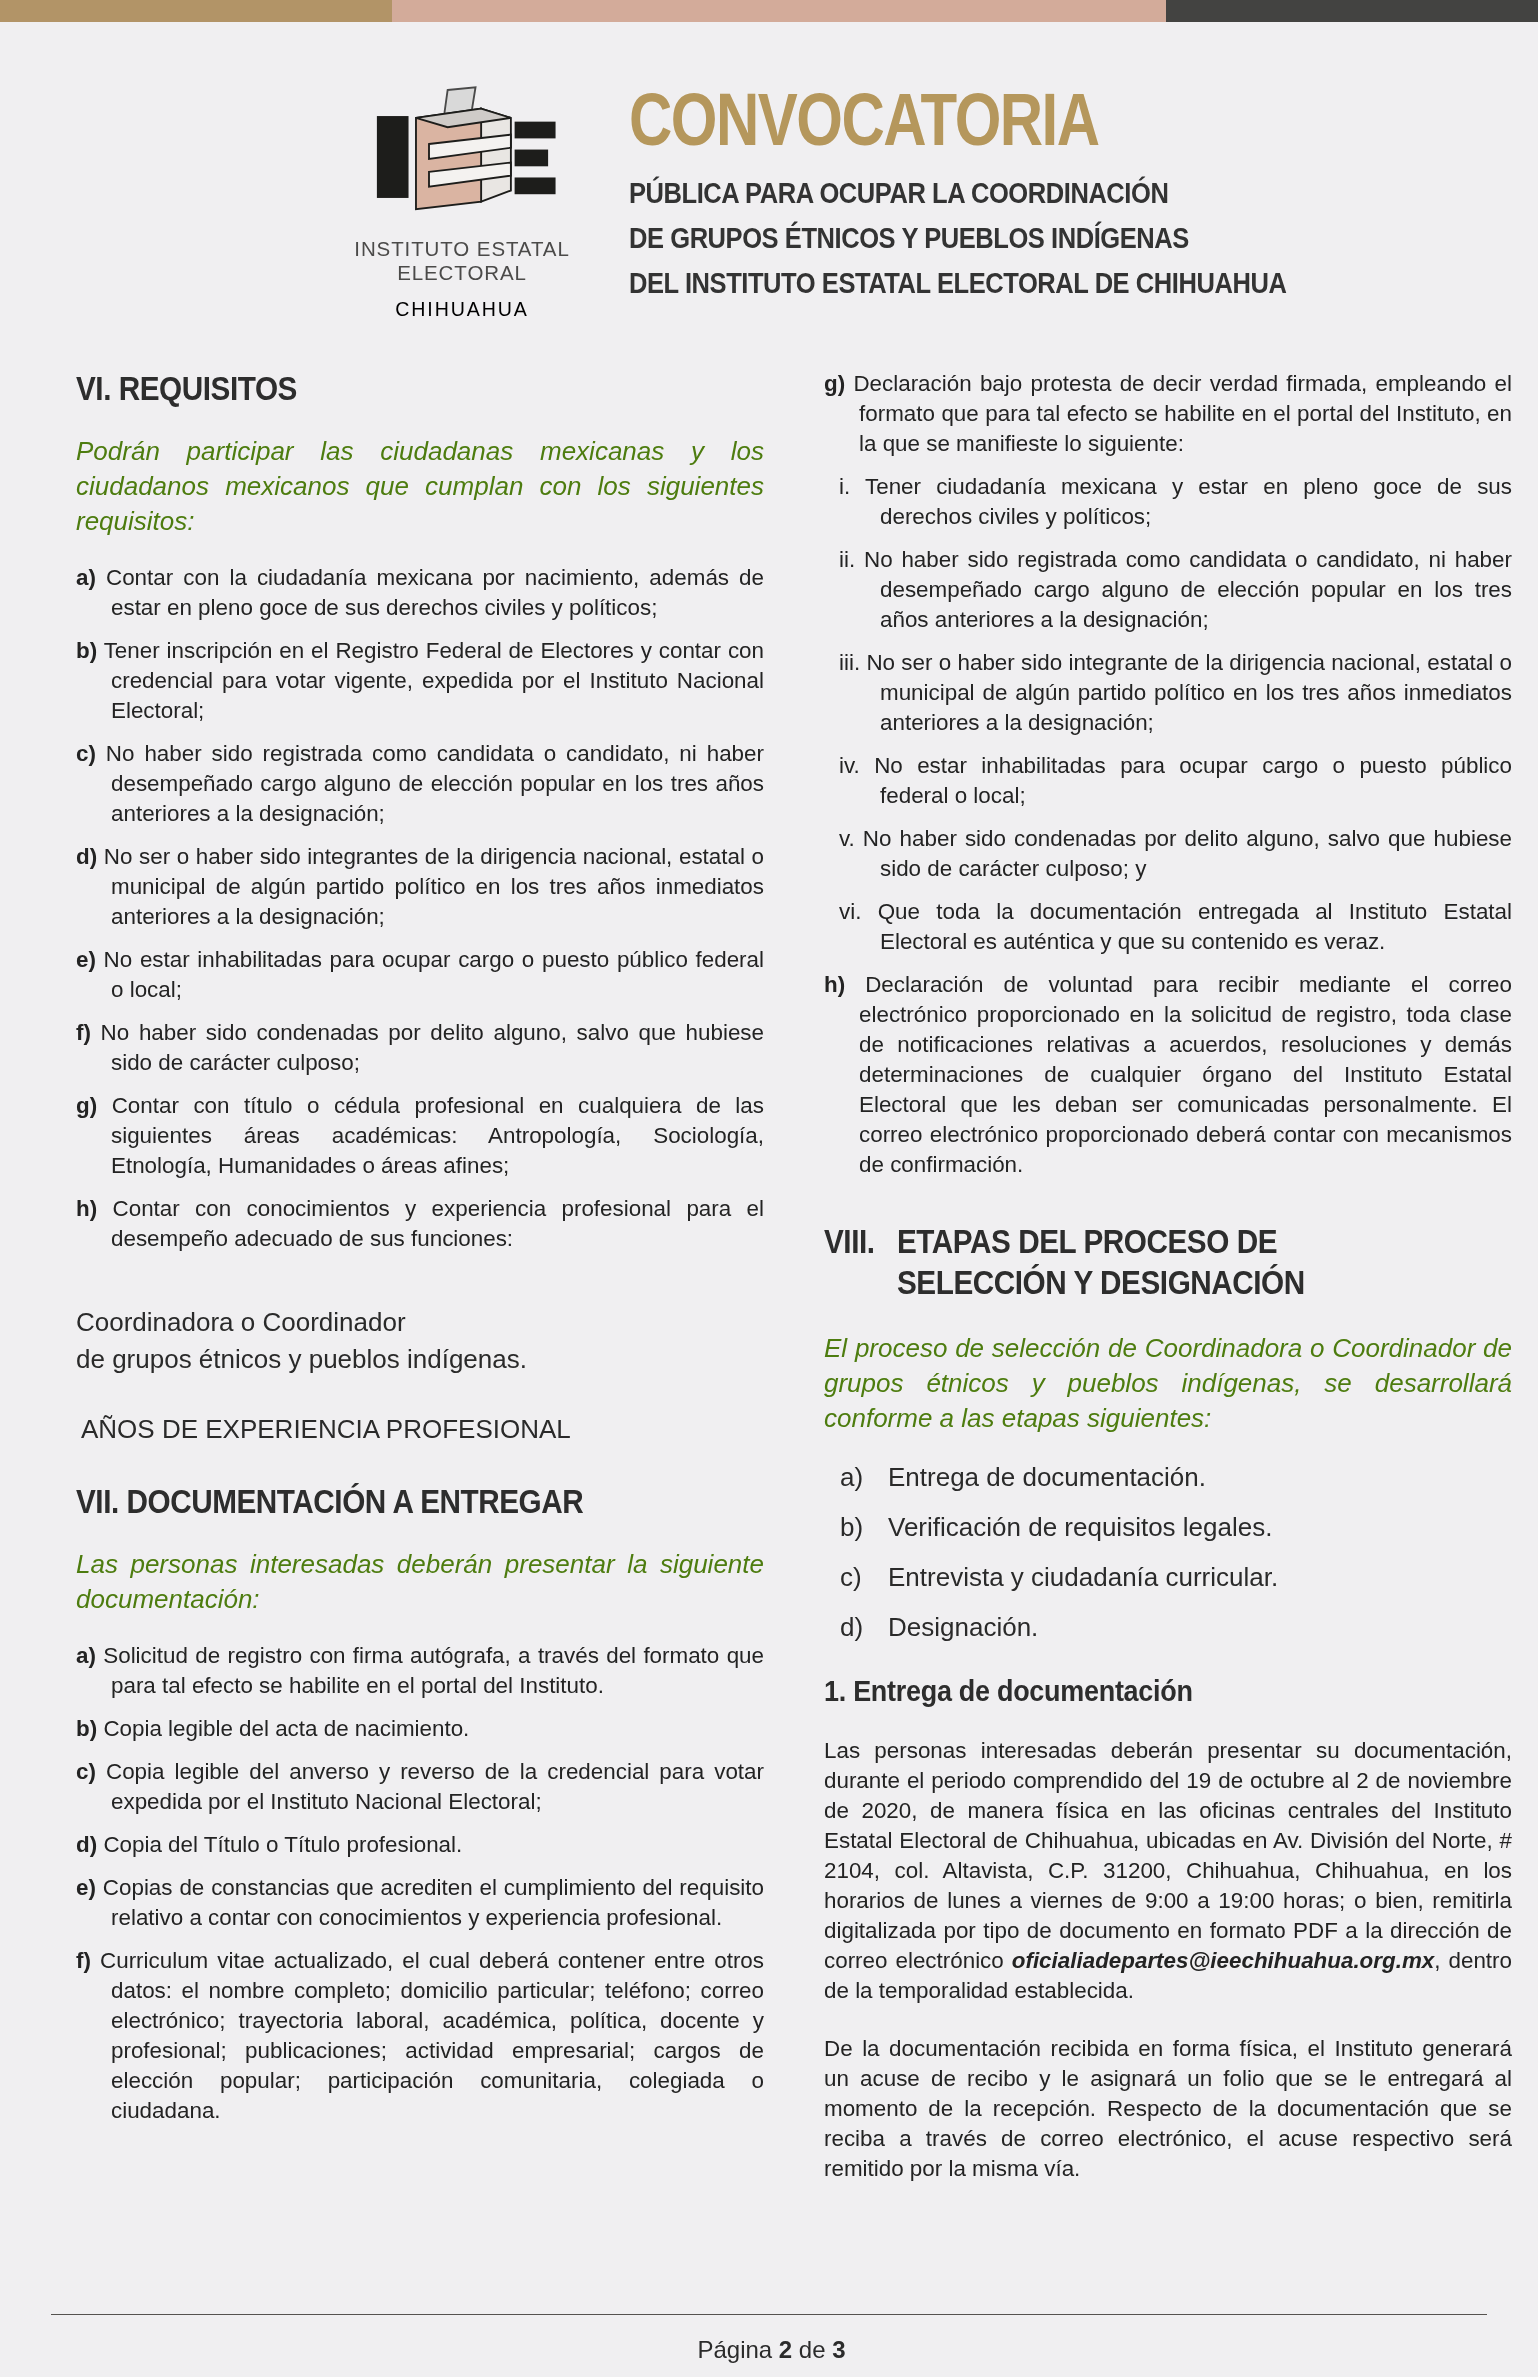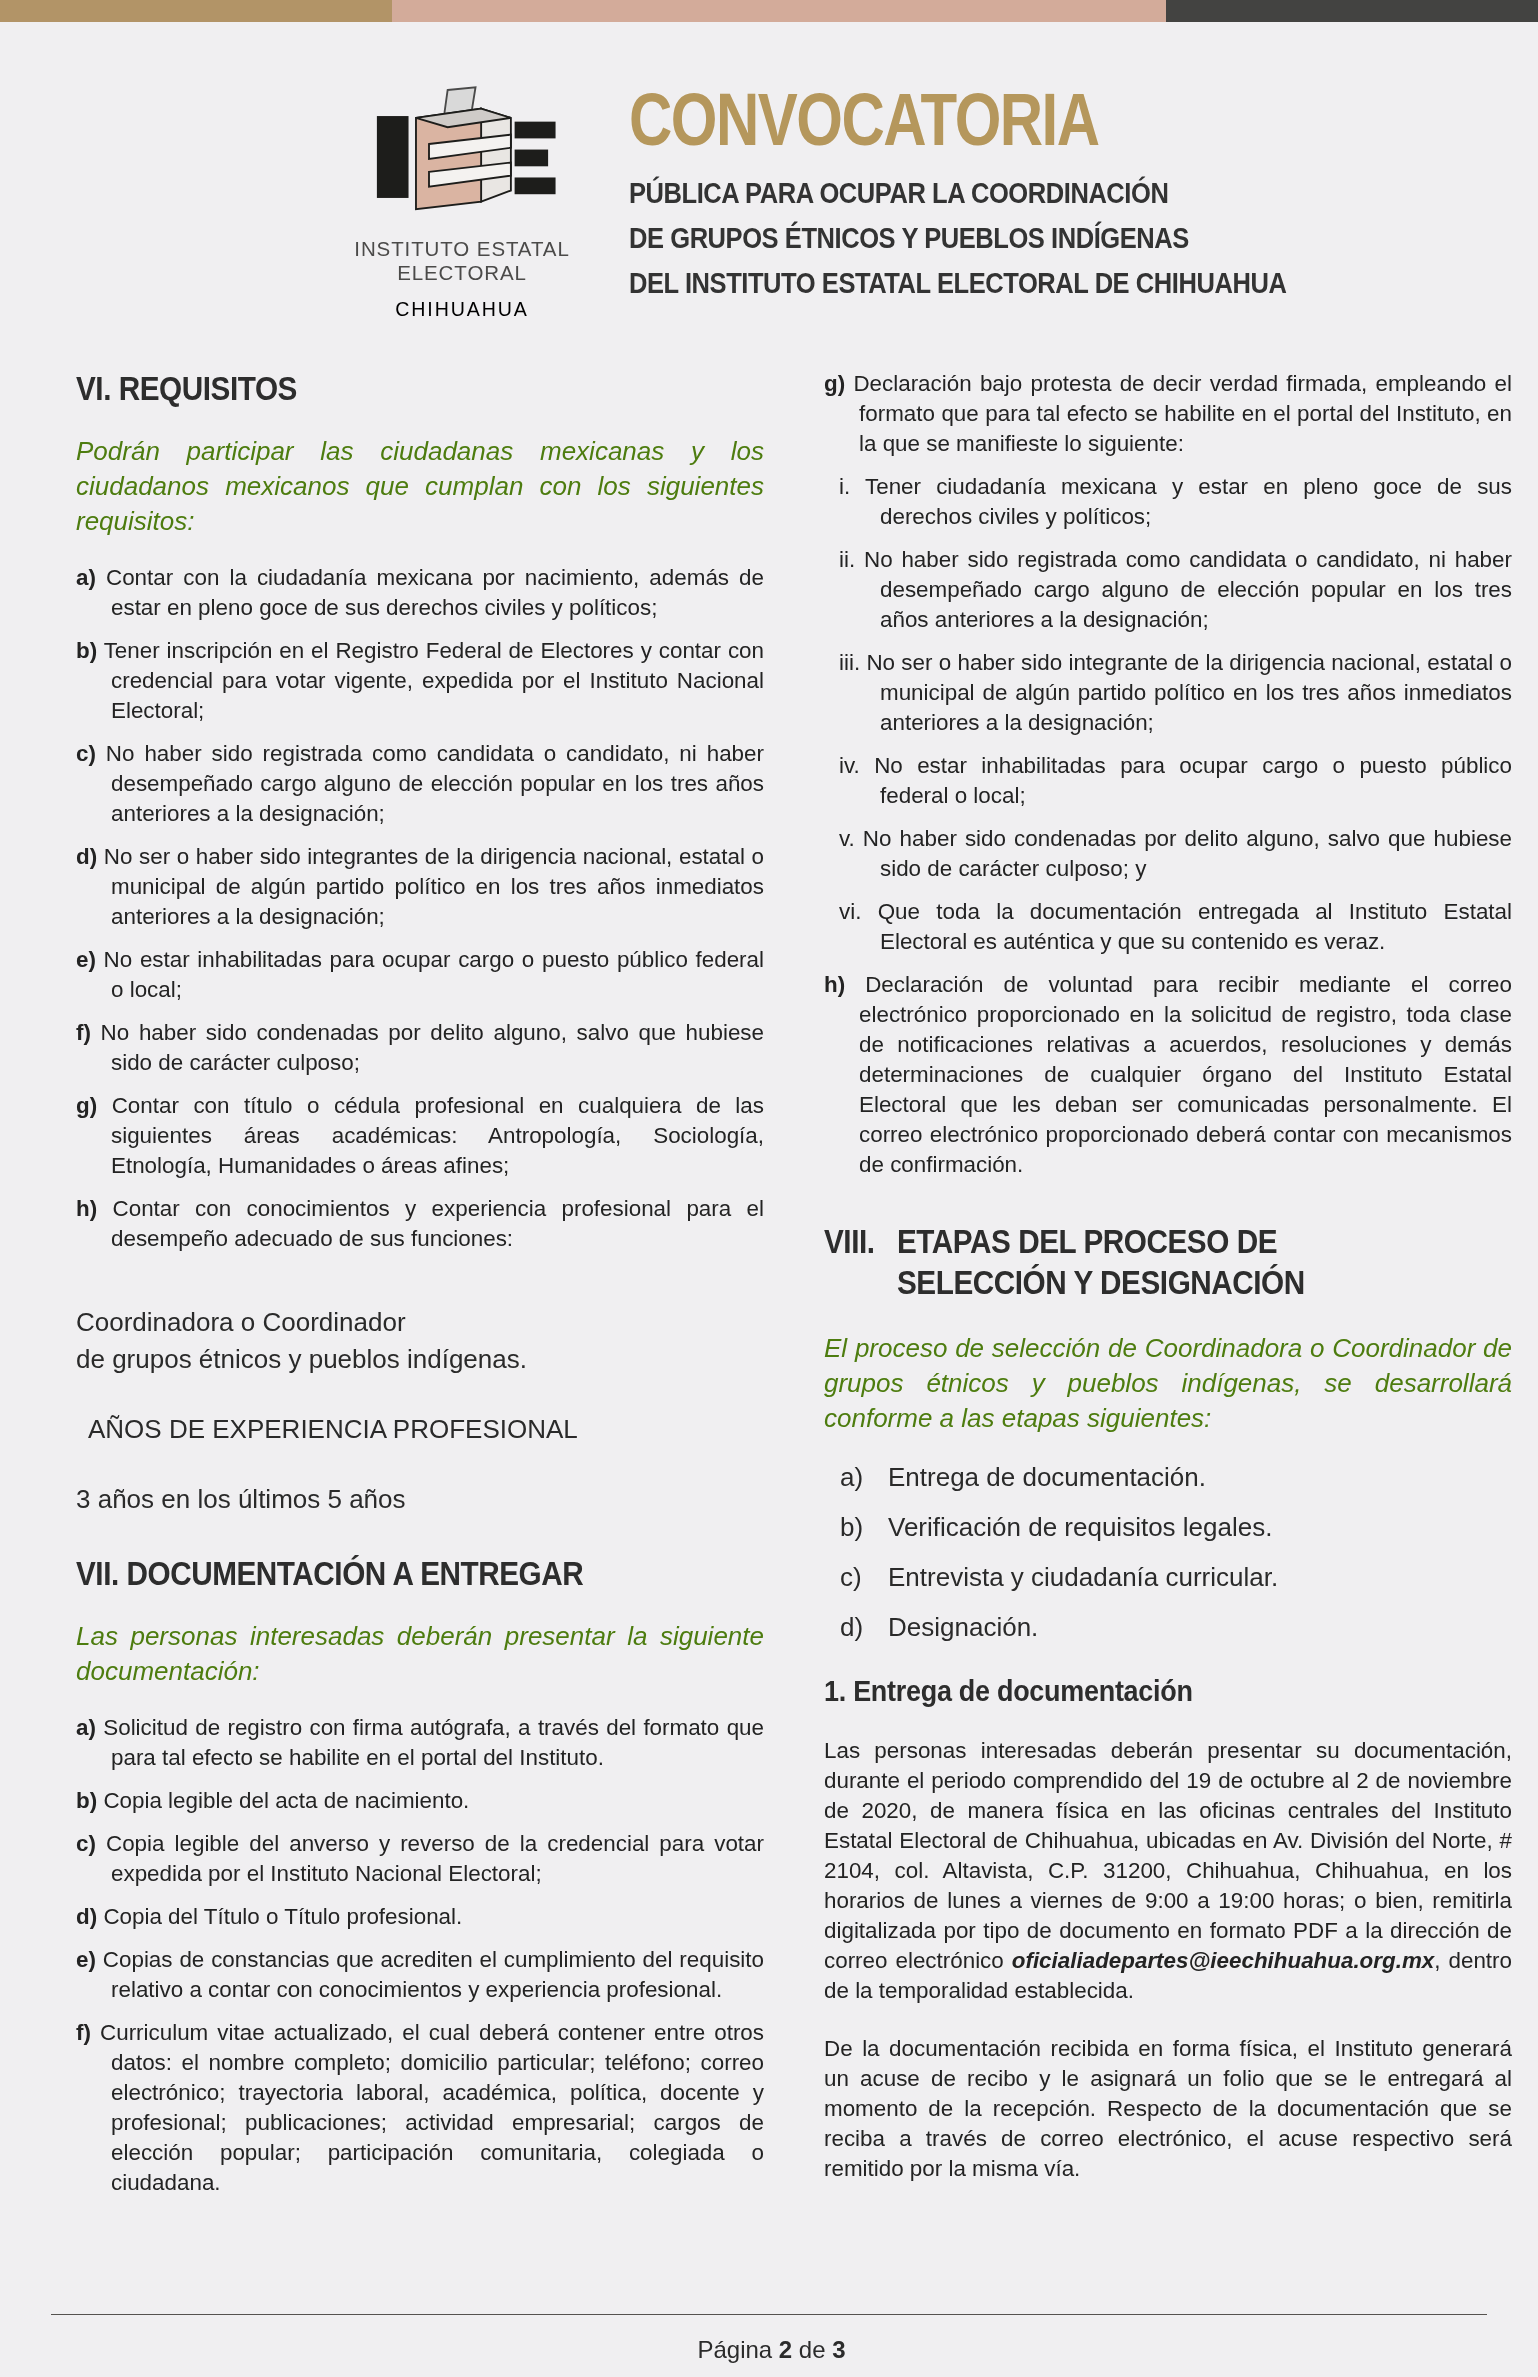--- a/index.html
+++ b/index.html
@@ -45,21 +45,21 @@
   .body-text{font-size:22.4px;line-height:30px;text-align:justify;color:#232323;}
   .lead{font-size:26px;line-height:35px;color:#4d7c0f;font-style:italic;}
   .intro{margin:0 0 24px 0;}
 
   .li{padding-left:35px;text-indent:-35px;text-align:justify;margin:0 0 13px 0;}
   .li b{font-weight:700;}
   .li-roman{margin-left:15px;padding-left:41px;text-indent:-41px;text-align:justify;margin-bottom:13px;}
 
   .pos-block{margin:50px 0 34px 0;}
   .pos-block div{font-size:26px;line-height:37px;color:#2a2a2a;}
-  .exp-heading{font-size:26px;line-height:35px;color:#2a2a2a;margin:0 0 35px 12px;}
+  .exp-heading{font-size:26px;line-height:35px;color:#2a2a2a;margin:0 0 35px 5px;}
   .exp-value{font-size:26px;line-height:35px;color:#2a2a2a;margin:0 0 37px 0;}
 
   .sec8-head{display:flex;margin:41px 0 28px 0;}
   .sec8-num{
     font-size:33px;line-height:41px;font-weight:700;color:#2d2d2d;
     letter-spacing:-0.5px;transform:scaleX(.90);transform-origin:left top;flex:none;width:73px;
   }
   .sec8-lines div{
     font-size:33px;line-height:41px;font-weight:700;color:#2d2d2d;
     letter-spacing:-0.5px;transform:scaleX(.90);transform-origin:left top;white-space:nowrap;
@@ -136,21 +136,20 @@
     <div class="li body-text"><b>e)</b> <span>No estar inhabilitadas para ocupar cargo o puesto público federal o local;</span></div>
     <div class="li body-text"><b>f)</b> <span>No haber sido condenadas por delito alguno, salvo que hubiese sido de carácter culposo;</span></div>
     <div class="li body-text"><b>g)</b> <span>Contar con título o cédula profesional en cualquiera de las siguientes áreas académicas: Antropología, Sociología, Etnología, Humanidades o áreas afines;</span></div>
     <div class="li body-text"><b>h)</b> <span>Contar con conocimientos y experiencia profesional para el desempeño adecuado de sus funciones:</span></div>
 
     <div class="pos-block">
       <div>Coordinadora o Coordinador</div>
       <div>de grupos étnicos y pueblos indígenas.</div>
     </div>
     <div class="exp-heading">AÑOS DE EXPERIENCIA PROFESIONAL</div>
-    <div class="exp-value">3 años en los últimos 5 años</div>
 
     <h2 class="sec-heading">VII. DOCUMENTACIÓN A ENTREGAR</h2>
     <p class="body-text lead intro">Las personas interesadas deberán presentar la siguiente documentación:</p>
 
     <div class="li body-text"><b>a)</b> <span>Solicitud de registro con firma autógrafa, a través del formato que para tal efecto se habilite en el portal del Instituto.</span></div>
     <div class="li body-text"><b>b)</b> <span>Copia legible del acta de nacimiento.</span></div>
     <div class="li body-text"><b>c)</b> <span>Copia legible del anverso y reverso de la credencial para votar expedida por el Instituto Nacional Electoral;</span></div>
     <div class="li body-text"><b>d)</b> <span>Copia del Título o Título profesional.</span></div>
     <div class="li body-text"><b>e)</b> <span>Copias de constancias que acrediten el cumplimiento del requisito relativo a contar con conocimientos y experiencia profesional.</span></div>
     <div class="li body-text"><b>f)</b> <span>Curriculum vitae actualizado, el cual deberá contener entre otros datos: el nombre completo; domicilio particular; teléfono; correo electrónico; trayectoria laboral, académica, política, docente y profesional; publicaciones; actividad empresarial; cargos de elección popular; participación comunitaria, colegiada o ciudadana.</span></div>

